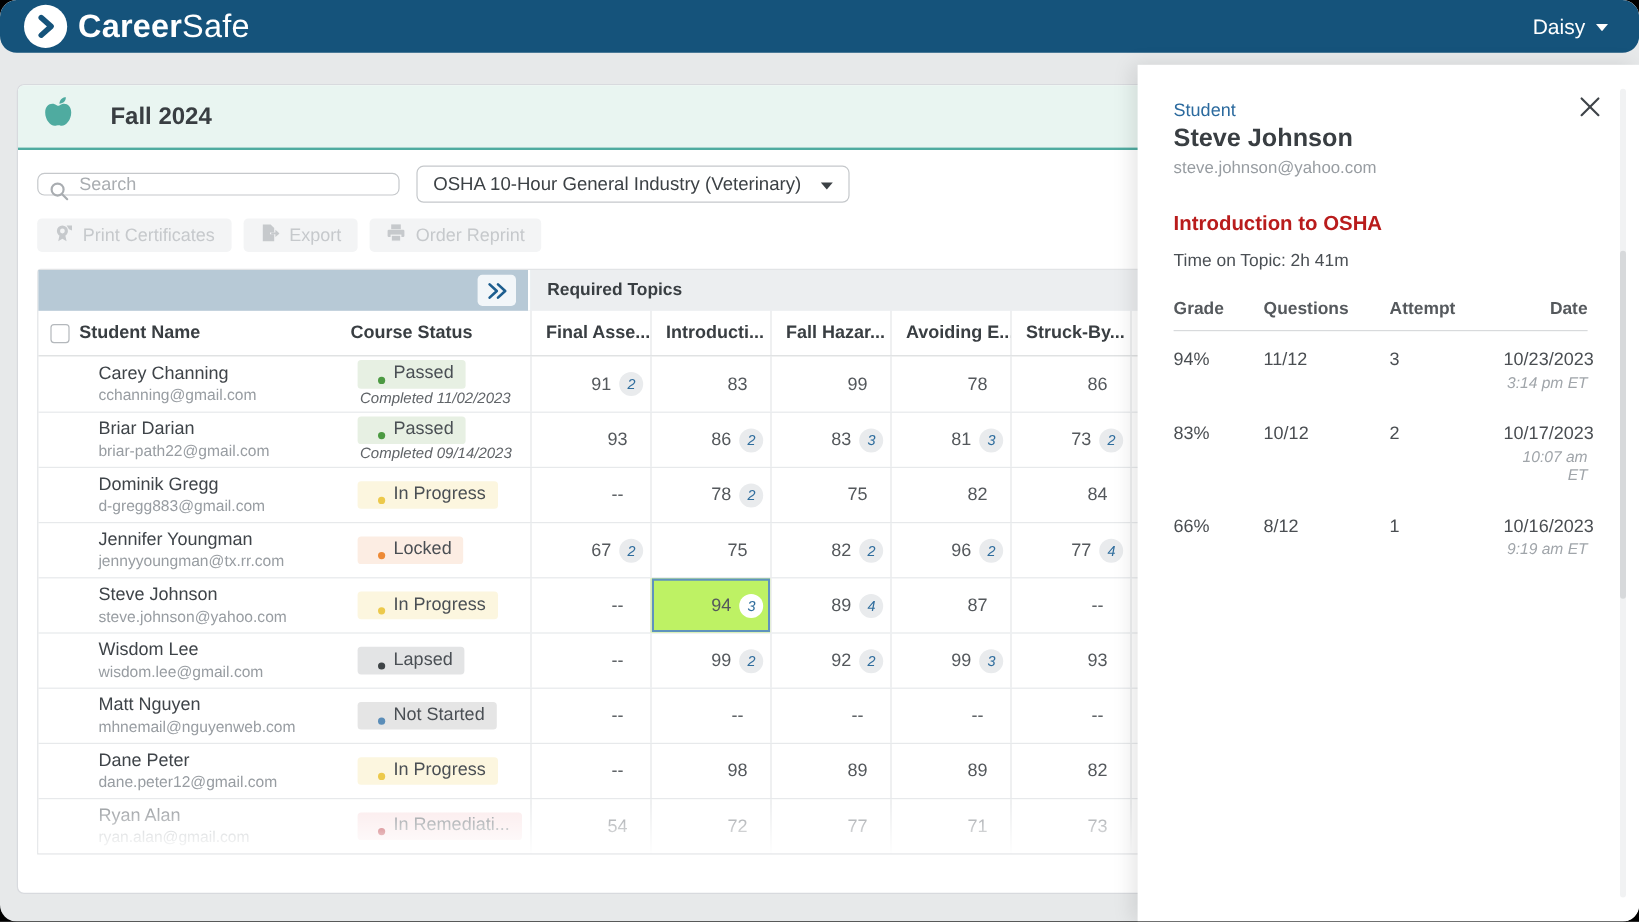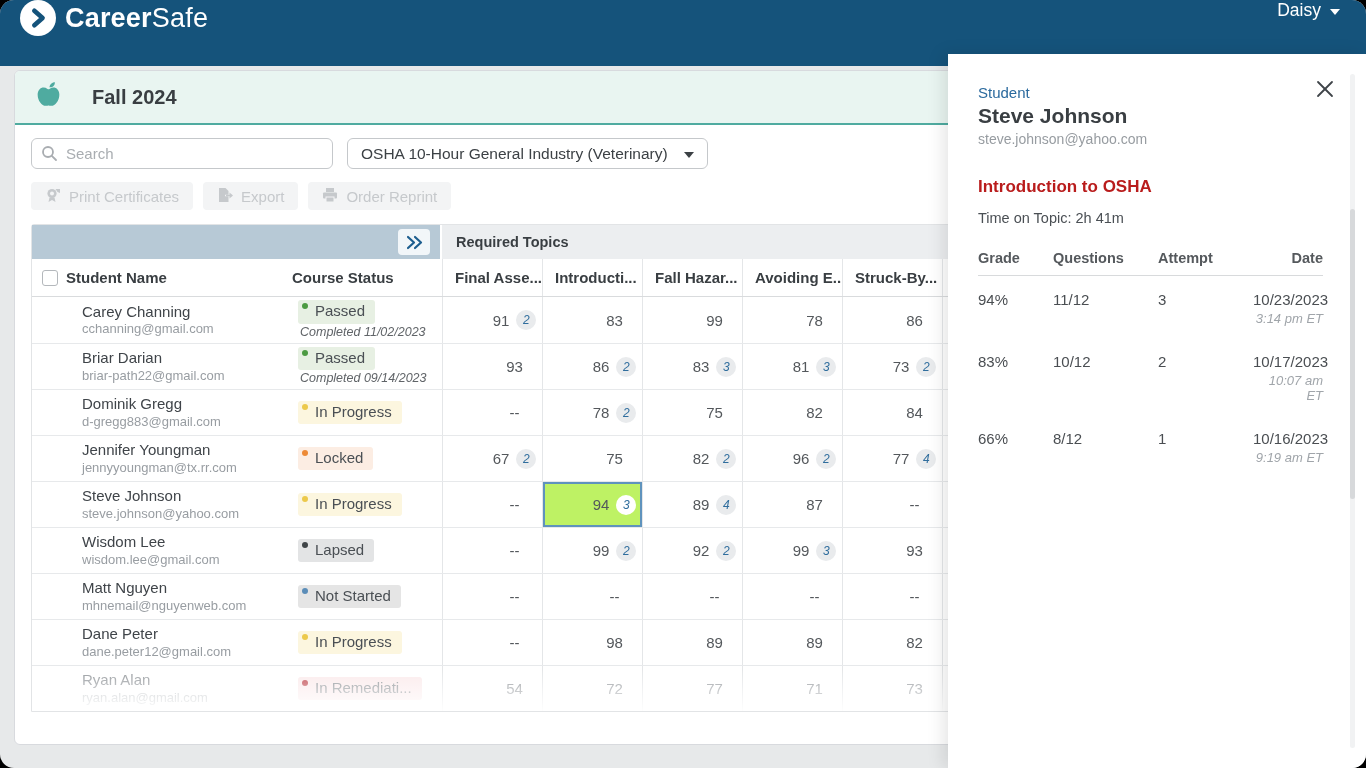--- a/index.html
+++ b/index.html
@@ -5,22 +5,22 @@
   * { box-sizing: border-box; margin: 0; padding: 0; }
   html,body { background:#000; }
   body { font-family:"Liberation Sans","DejaVu Sans",sans-serif; }
   .window {
     position:relative; width:1366px; height:768px; margin:0 auto;
     background:#e7e9ea; border-radius:14px; overflow:hidden;
   }
 
   
   .nav {
-    position:absolute; top:0; left:0; right:0; height:66px;
-    background:#15537b; display:flex; align-items:flex-start; color:#fff;
+    position:absolute; top:0; left:0; right:0; height:44px;
+    background:#15537b; display:flex; align-items:center; color:#fff;border-radius:14px;
   }
   .brand { display:flex; align-items:center; gap:9px; margin-left:20px; }
   .brand-logo {
     width:36px; height:36px; border-radius:50%; background:#fff;
     display:flex; align-items:center; justify-content:center; flex:0 0 auto;
   }
   .brand-text { font-size:27px; letter-spacing:0.2px; white-space:nowrap; }
   .brand-text .b1 { font-weight:700; }
   .brand-text .b2 { font-weight:400; }
   .nav-items { display:flex; height:100%; margin-left:72px; }
@@ -44,21 +44,21 @@
     background:#fff; border:1px solid #d8dade; border-radius:6px; overflow:hidden;
   }
   .card-header {
     height:54px; background:#e9f5f1; border-bottom:2px solid #4faba0;
     display:flex; align-items:center; padding-left:18px; gap:28px;
   }
   .card-title { font-size:20px; font-weight:700; color:#393e42; }
 
   .filter-row { display:flex; align-items:center; gap:14px; padding:13px 16px 0 16px; }
   .search-box {
-    position:relative; width:302px; height:31px;text-decoration:underline;
+    position:relative; width:302px; height:19px;text-decoration:underline;
   }
   .search-box input {
     width:100%; height:100%; border:1px solid #c5c8cb; border-radius:6px;
     padding:0 10px 0 34px; font-size:15px; color:#4a4e52; outline:none;
     font-family:inherit; background:#fff;
   }
   .search-box input::placeholder { color:#a9adb1; }
   .search-icon-wrap { position:absolute; left:10px; top:7px; }
   .select-box {
     height:31px; border:1px solid #c5c8cb; border-radius:6px; background:#fff;
@@ -95,21 +95,21 @@
   .checkbox { width:16px; height:16px; border:1.5px solid #b4b8bc; border-radius:3px; background:#fff; cursor:pointer; }
   .topic-head { border-left:1px solid #e4e6e8; padding-left:12px; white-space:nowrap; overflow:hidden; }
   .filler { border-left:1px solid #e4e6e8; }
 
   .t-row { height:46px; border-top:1px solid #e7e9eb; }
   .t-row:first-child { border-top:none; }
   .name-cell { padding-left:16px; display:flex; flex-direction:column; justify-content:center; line-height:1.22; }
   .stu-name { font-size:15px; color:#3f4449; }
   .stu-email { font-size:13px; color:#989da2; }
   .status-cell { padding-left:6px; display:flex; flex-direction:column; justify-content:center; align-items:flex-start; line-height:1.1; }
-  .status-badge { display:inline-flex; align-items:flex-start; gap:7px; padding:3px 10px 4px 4px; border-radius:3px; }
+  .status-badge { display:inline-flex; align-items:flex-end; gap:7px; padding:3px 10px 4px 17px; border-radius:3px; }
   .status-badge .dot { width:6px; height:6px; border-radius:50%; flex:0 0 auto; }
   .status-badge .st-label { font-size:15px; color:#4a4f54; white-space:nowrap; }
   .status-sub { font-style:italic; font-size:12.5px; color:#606468; margin-top:2px; padding-left:2px; white-space:nowrap; }
   .st-passed { background:#e7f0e3; } .st-passed .dot { background:#4c9a42; }
   .st-in_progress { background:#fcf6df; } .st-in_progress .dot { background:#ecc94b; }
   .st-locked { background:#fcede3; } .st-locked .dot { background:#ed8a36; }
   .st-lapsed { background:#e3e4e5; } .st-lapsed .dot { background:#3f4447; }
   .st-not_started { background:#e5e5e5; } .st-not_started .dot { background:#5b8db8; }
   .st-remediation { background:#fbebec; } .st-remediation .dot { background:#c14b52; }
 

